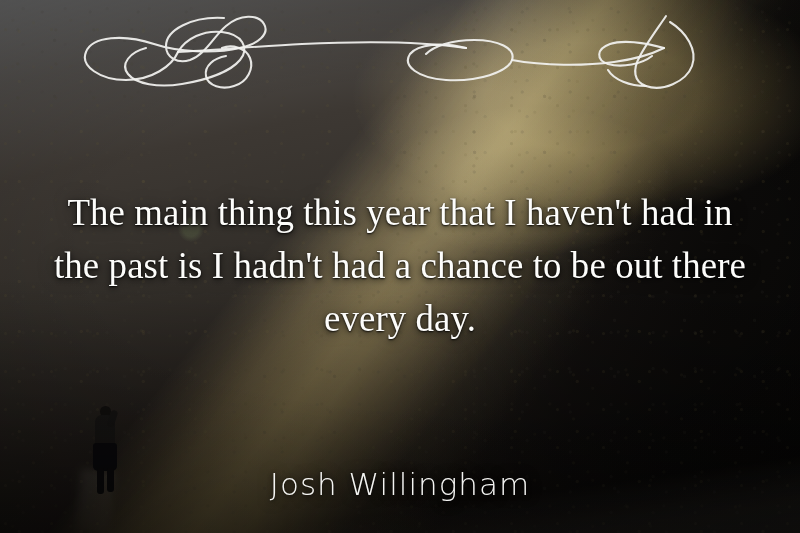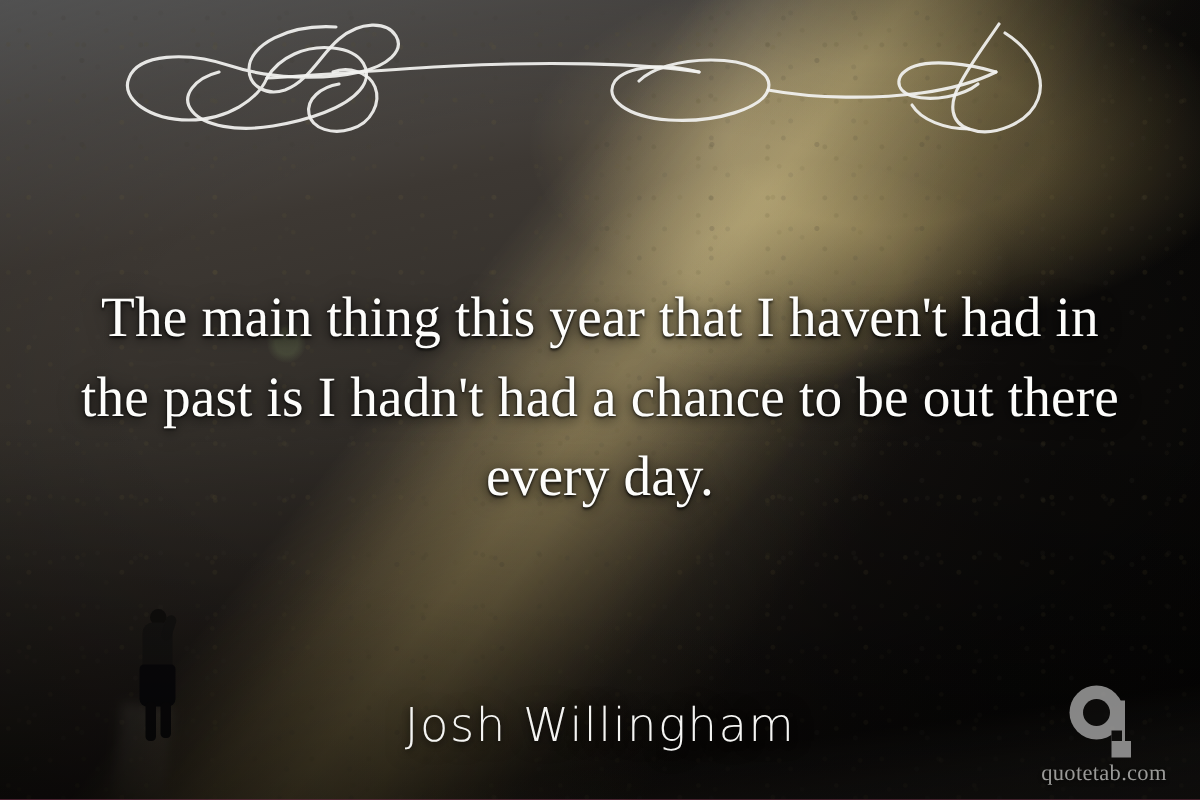--- a/index.html
+++ b/index.html
@@ -365,24 +365,14 @@
       <path d="M592 12 C584 24 572 40 566 52 C558 66 560 78 572 82
                C588 88 612 78 618 62 C624 46 612 28 596 18"></path>
       <path d="M572 82 C556 82 540 76 534 66"></path>
     </svg>
   </div>
 
   <div id="quote-text">The main thing this year that I haven't had in the past is I hadn't had a chance to be out there every day.</div>
 
   <div id="author-name">Josh Willingham</div>
 
-  <div id="brand-watermark">
-    <div id="brand-logo-mark">
-      <div class="q-bowl"></div>
-      <div class="q-stem"></div>
-      <div class="q-tail"></div>
-      <div class="q-hole"></div>
-      <div class="q-notch"></div>
-    </div>
-    <div id="brand-name">quotetab.com</div>
-  </div>
 
 </div>
 
 </body></html>

